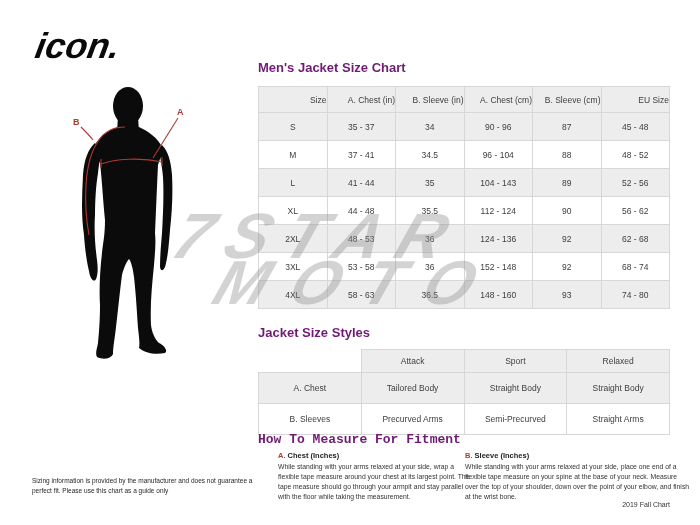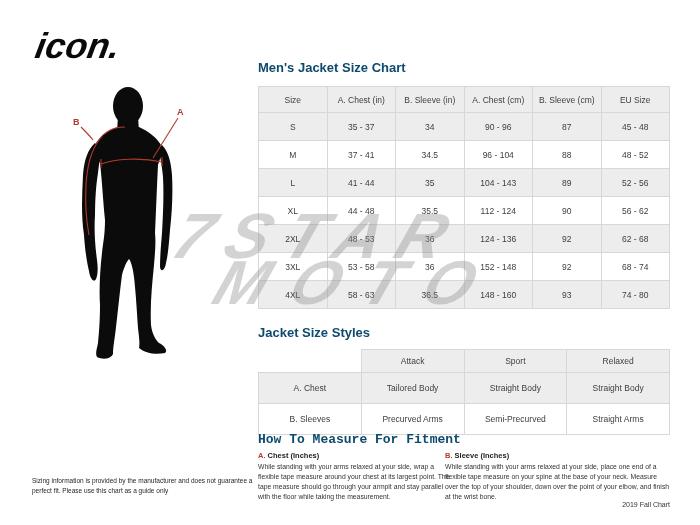--- a/index.html
+++ b/index.html
@@ -18,43 +18,43 @@
   
   #watermark {
     position:absolute; left:168px; top:204px; z-index:6; pointer-events:none;
     transform:skewX(-20deg); color:#8e8e8e; opacity:.38;
     font-style:italic; font-weight:bold; line-height:1;
   }
   #watermark .wm1 { font-size:64px; letter-spacing:16px; white-space:nowrap; }
   #watermark .wm2 { font-size:62px; letter-spacing:24px; margin:-16px 0 0 58px; white-space:nowrap; }
 
   
-  .sec-title { position:absolute; left:258px; font-weight:bold; font-size:13px; color:#0c4a6e; }
+  .sec-title { position:absolute; left:258px; font-weight:bold; font-size:13px; color:#701a75; }
   #title-size   { top:60px; }
   #title-styles { top:325px; }
   #title-measure{ top:432px;font-family:Liberation Mono, monospace; }
 
   
   table { border-collapse:collapse; table-layout:fixed; position:absolute; left:258px; width:412px;
           font-size:8.5px; color:#3d3d3d; }
   th, td { border:1px solid #d7d7d7; text-align:center; vertical-align:middle;
            font-weight:normal; padding:0; overflow:hidden; }
   #size-table { top:86px; }
-  #size-table thead th { height:26px; background:#ededed; }
+  #size-table thead th { height:26px; background:#ededed;text-align:right; }
   #size-table tbody td { height:28px; background:#ffffff; }
   #size-table tbody tr:nth-child(odd) td { background:#ededed; }
 
   #style-table { top:349px;border-radius:12px; }
   #style-table thead th { height:23px; background:#ededed; }
   #style-table thead th:first-child { border:none; background:transparent; }
   #style-table tbody td { height:31px; background:#ffffff; }
   #style-table tbody tr:nth-child(odd) td { background:#ededed; }
 
   
-  .measure-col { position:absolute; top:451px; color:#2e2e2e; }
+  .measure-col { position:absolute; top:451px; color:#2e2e2e;margin-left:20px; }
   #measure-a { left:258px; width:192px; }
   #measure-b { left:445px; width:226px; }
   .m-head { font-size:7.5px; font-weight:bold; color:#1d1d1d; }
   .m-head .letter { color:#b23a31; }
   .m-text { font-size:6.8px; line-height:1.45; margin-top:2px; color:#333333; }
 
   
   #footer-note { position:absolute; left:540px; top:501px; width:130px; text-align:right;
                  font-size:7px; color:#333333; }
   #disclaimer  { position:absolute; left:32px; top:476px; width:238px;

